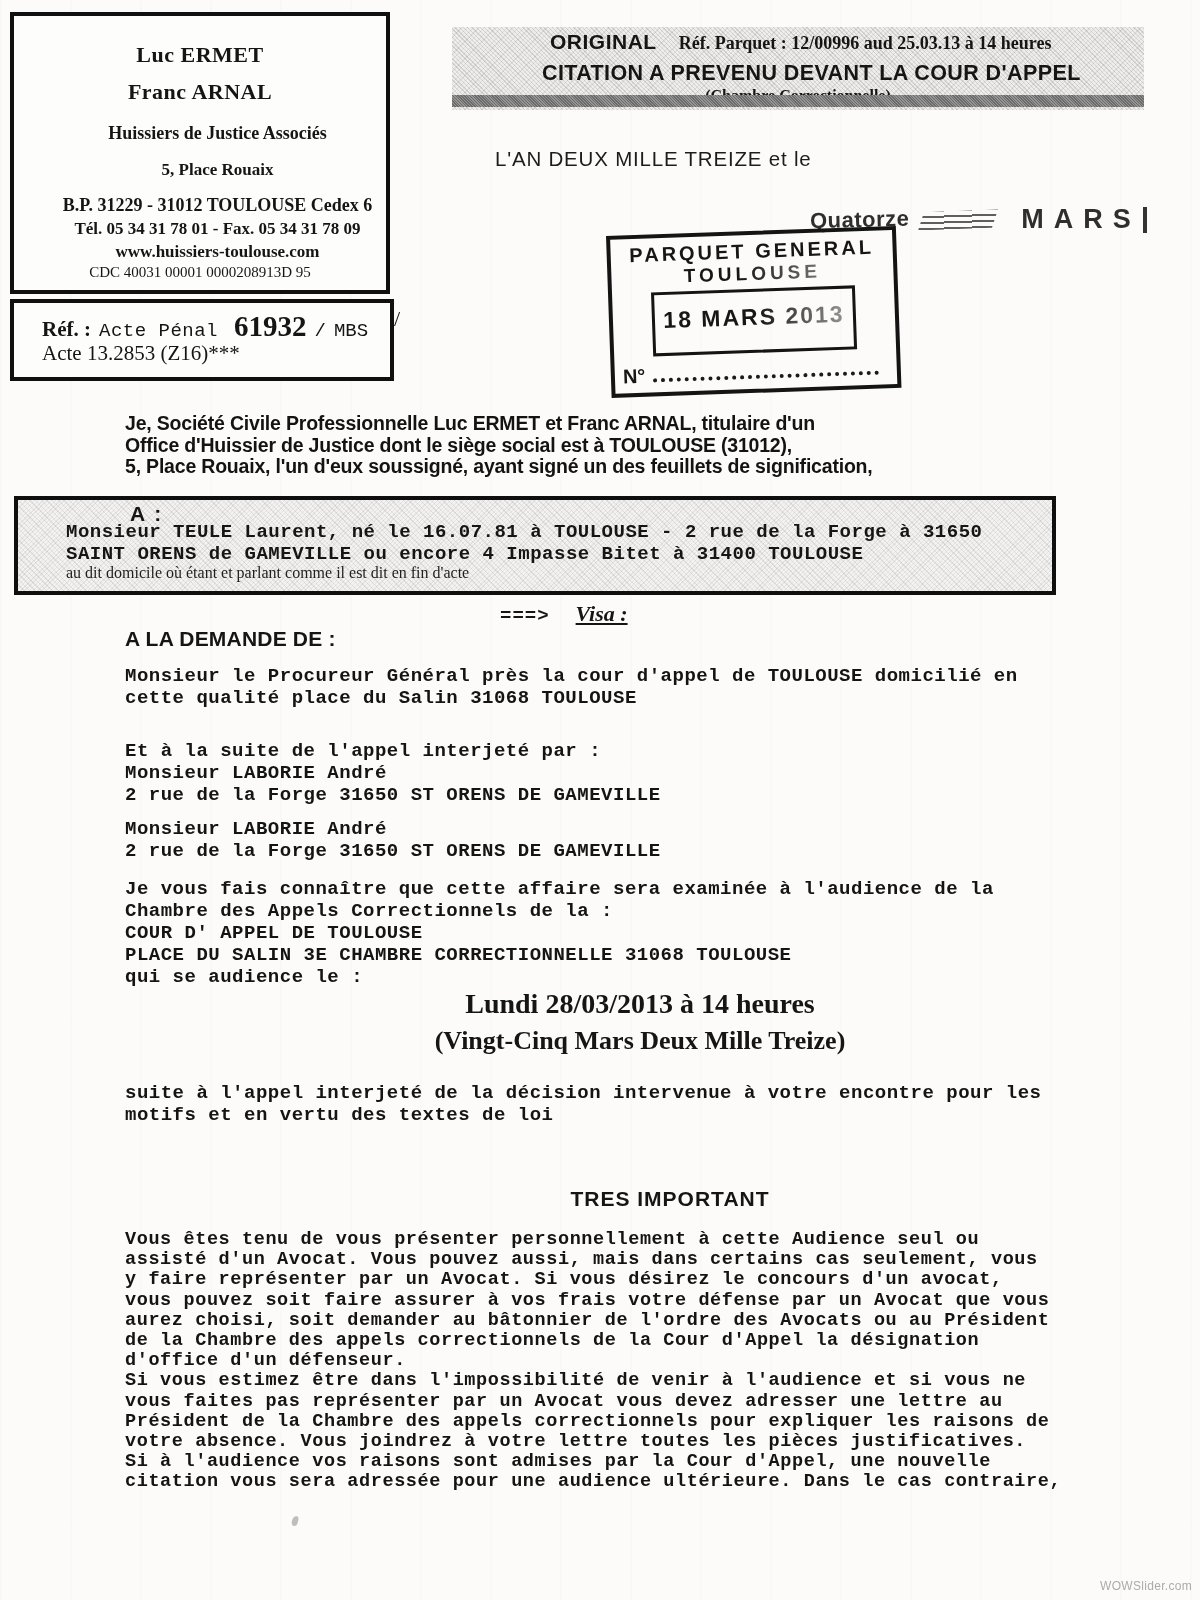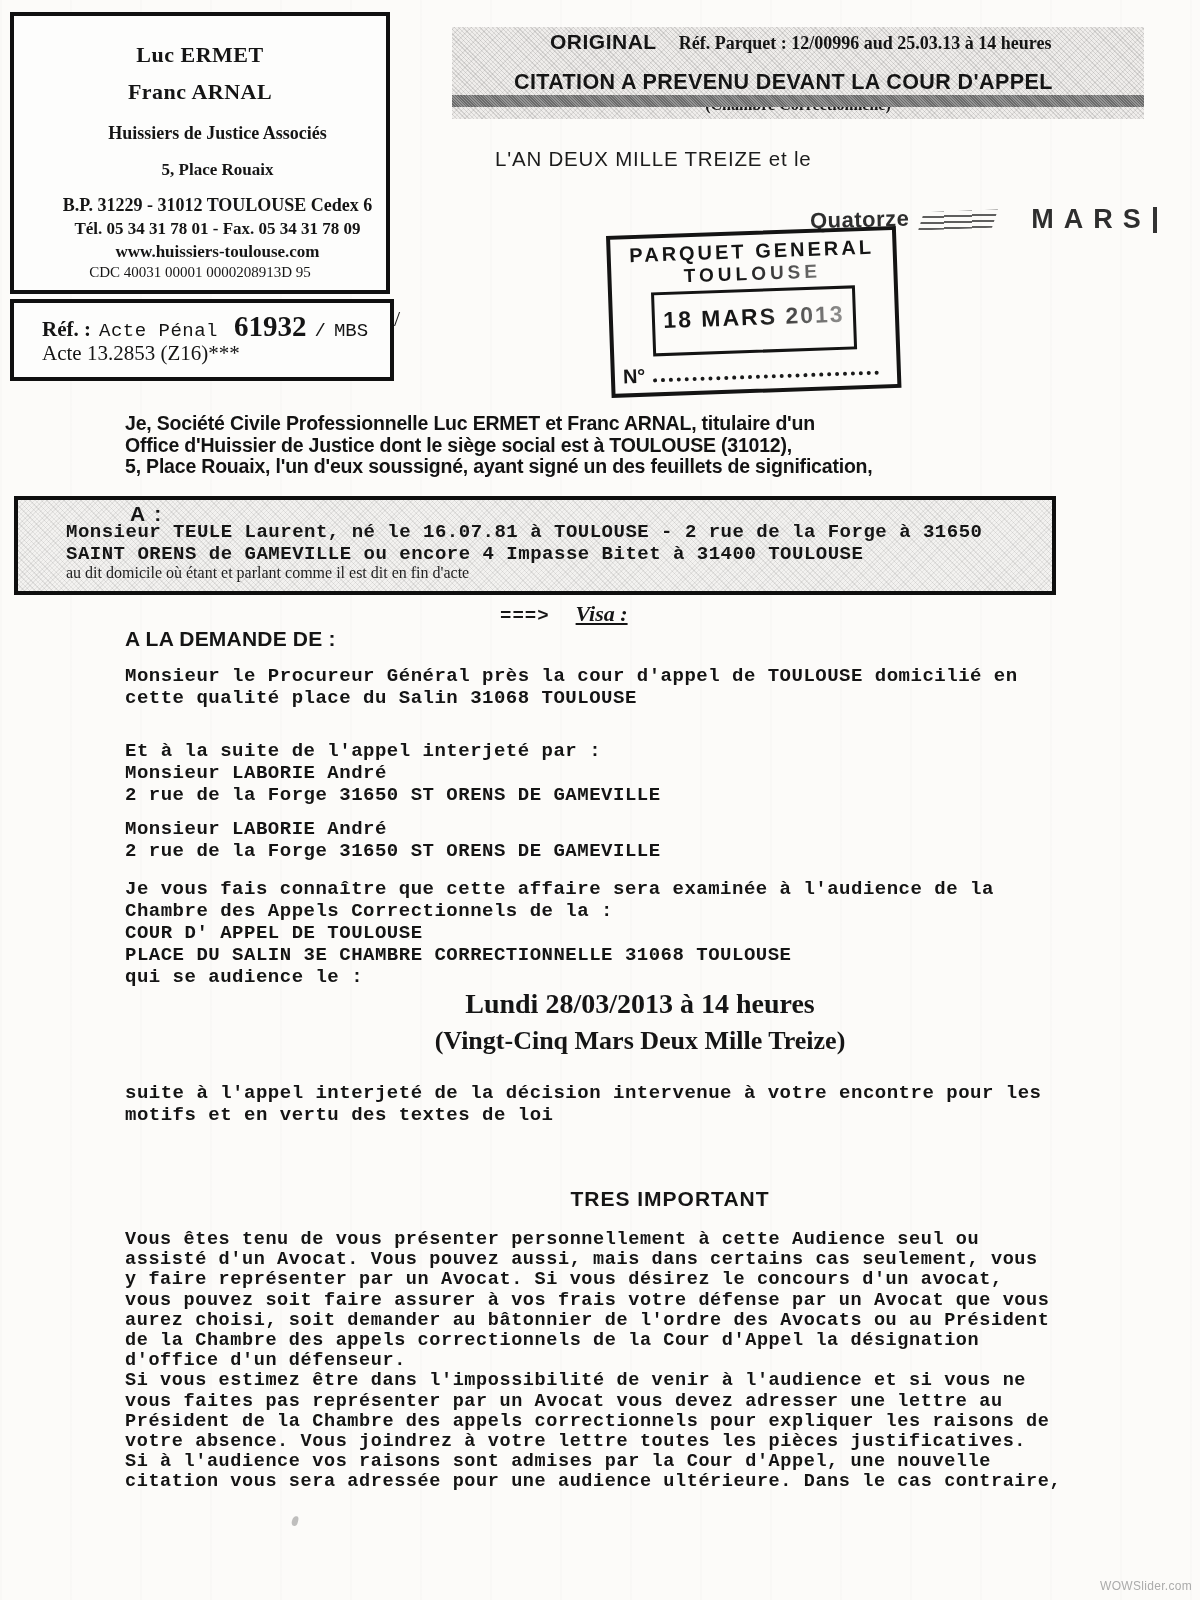--- a/index.html
+++ b/index.html
@@ -30,39 +30,39 @@
   .hatch{
     background-color:#efedeb;
     background-image:
       repeating-linear-gradient(45deg, rgba(30,30,30,.13) 0 1px, transparent 1px 3px),
       repeating-linear-gradient(-45deg, rgba(30,30,30,.08) 0 1px, transparent 1px 4px);
   }
   .banner{left:452px; top:27px; width:692px; padding:3px 0 5px 0;}
   .banner-line1{display:flex; align-items:baseline; gap:22px; padding-left:98px;}
   .banner-original{font:bold 21px "Liberation Sans", sans-serif; letter-spacing:.5px;}
   .banner-ref{font:bold 18px "Liberation Serif", serif;}
-  .banner-title{font:bold 21.5px "Liberation Sans", sans-serif; letter-spacing:.4px; padding-left:62px; margin-top:16px;}
+  .banner-title{font:bold 21.5px "Liberation Sans", sans-serif; letter-spacing:.4px; padding-left:90px; margin-top:7px;}
   .banner-sub{font:bold 16px "Liberation Serif", serif; text-align:center; margin-top:1px;}
   .graybar{
     left:452px; top:95px; width:692px; height:12px;
     background-image:repeating-linear-gradient(45deg, rgba(0,0,0,.28) 0 1px, transparent 1px 2px);
     background-color:#949494;
   }
 
   .an-line{left:495px; top:147px; font-size:20.5px; letter-spacing:.8px; color:#1c1c1c;}
 
   
   .stamp-hand{left:810px; top:204px; display:flex; align-items:center; color:#1d1d1d;}
   .stamp-quatorze{font:bold 22px "Liberation Sans", sans-serif; transform:rotate(-1.5deg); letter-spacing:.5px; opacity:.92;}
   .stamp-scribble{
     width:74px; height:18px; margin-left:12px; opacity:.75;
     background:repeating-linear-gradient(0deg, #2a2a2a 0 2px, transparent 2px 6px);
     transform:rotate(-2deg) skewX(-20deg);
   }
-  .stamp-mars{font:bold 27px "Liberation Sans", sans-serif; letter-spacing:10px; margin-left:36px; opacity:.92;}
+  .stamp-mars{font:bold 27px "Liberation Sans", sans-serif; letter-spacing:10px; margin-left:26px; opacity:.92;}
   .stamp-bar{width:4px; height:26px; background:#1d1d1d; margin-left:2px; opacity:.9;}
   .stamp-box{
     left:606px; top:236px; width:282px; height:154px;
     border:4px solid #141414; transform:rotate(-2deg); transform-origin:top left;
     color:#161616;
   }
   .stamp-office1{text-align:center; margin-top:5px; font:bold 20px "Liberation Sans", sans-serif; letter-spacing:3px;}
   .stamp-office2{text-align:center; font:bold 19px "Liberation Sans", sans-serif; letter-spacing:4px;
     background:linear-gradient(90deg,#161616 45%, rgba(22,22,22,.25));
     -webkit-background-clip:text; background-clip:text; color:transparent;}

